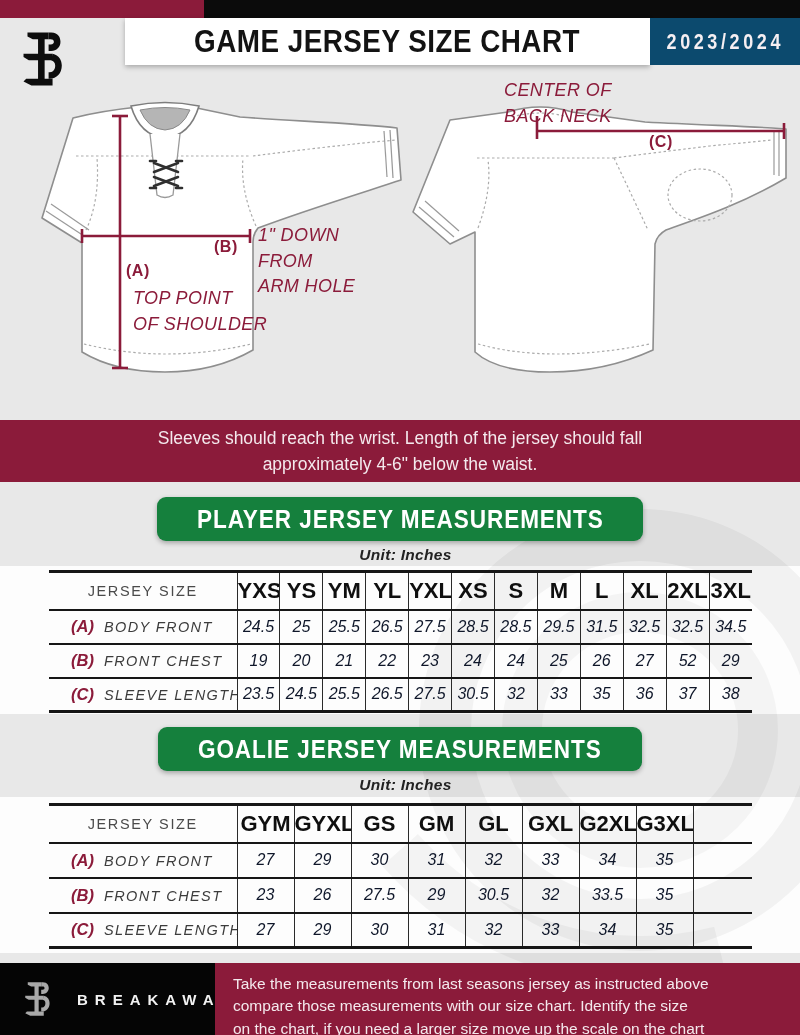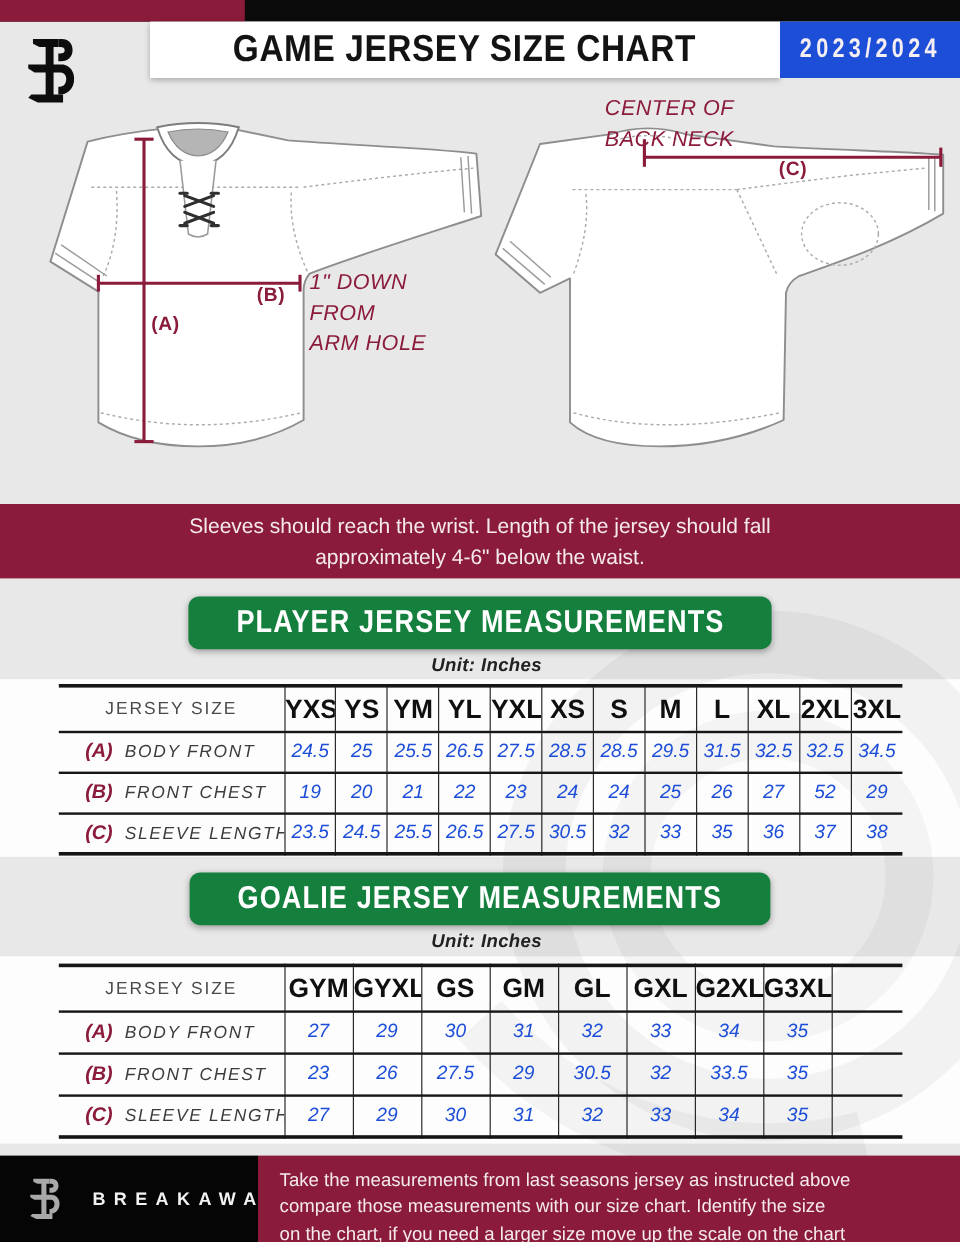--- a/index.html
+++ b/index.html
@@ -15,21 +15,21 @@
   .title-band{position:absolute;top:18px;left:125px;width:675px;height:47px;z-index:4;display:flex;}
   .title-box{
     width:525px;height:47px;background:#ffffff;display:flex;align-items:center;justify-content:center;
     box-shadow:0 2px 5px rgba(0,0,0,.28);
   }
   .title-box h1{
     margin:0;font-size:29px;font-weight:800;letter-spacing:.5px;color:#131313;
     transform:scale(.96,1.08);white-space:nowrap;
   }
   .season-box{
-    width:150px;height:47px;background:#1d4ed8;color:#f6eff2;display:flex;align-items:center;justify-content:center;
+    width:150px;height:47px;background:#0c4a6e;color:#f6eff2;display:flex;align-items:center;justify-content:center;
     font-size:20px;font-weight:700;letter-spacing:4px;transform-origin:center;
   }
   .season-box span{transform:scale(.9,1.12);display:inline-block;white-space:nowrap;}
   
   .header-logo{position:absolute;top:26px;left:22px;width:40px;height:66px;z-index:5;}
   
   .diagram-svg{position:absolute;top:60px;left:0;z-index:3;}
   .annot{position:absolute;z-index:4;color:#8b1b3a;}
   .annot-key{font-weight:800;font-size:16px;letter-spacing:.5px;}
   .note{font-style:italic;font-size:18px;line-height:1.42;letter-spacing:.4px;white-space:pre-line;}
@@ -71,21 +71,21 @@
   .size-table tbody tr{border-bottom:2.5px solid #161616;font-style:italic;}
   .size-table tbody tr:last-child{border-bottom:3px solid #161616;}
   .size-table th:not(:first-child),.size-table td:not(:first-child){border-left:1.6px solid #2a2a2a;}
   .player-t thead tr{height:38px;} .player-t tbody tr{height:34px;}
   .goalie-t thead tr{height:38px;} .goalie-t tbody tr{height:35px;}
   .hdr-label{font-size:14.5px;font-weight:400;letter-spacing:1.6px;color:#4a4a4a;}
   .hdr-size{font-size:22px;font-weight:700;color:#0f0f0f;letter-spacing:0;}
   td.row-head{text-align:left;padding-left:22px;white-space:nowrap;}
   .row-key{color:#8b1b3a;font-weight:800;font-size:16.5px;}
   .row-lab{margin-left:10px;font-size:14.5px;letter-spacing:1.4px;color:#3c3c3c;}
-  td.val{font-size:16px;color:#1d4ed8;}
+  td.val{font-size:16px;color:#0f172a;}
   
   .footer{position:absolute;top:963px;left:0;width:800px;height:72px;z-index:5;display:flex;}
   .footer-black{width:215px;height:72px;background:#050505;display:flex;align-items:center;}
   .footer-logo{width:26px;height:42px;margin-left:24px;}
   .footer-brand{color:#f2f2f2;font-size:15px;font-weight:700;letter-spacing:7px;margin-left:27px;white-space:nowrap;}
   .footer-maroon{
     width:585px;height:72px;background:#8b1b3a;box-sizing:border-box;color:#f4e9ed;
     padding:10px 12px 10px 18px;font-size:15.5px;line-height:1.45;white-space:pre-line;
   }
 </style>
@@ -185,20 +185,22 @@
     </g>
 
     <g stroke="#8b1b3a" stroke-width="2.6" fill="none">
       <path d="M537 71 L784 71"></path>
         <path d="M537 56 L537 79"></path>
         <path d="M784 63 L784 79"></path>
     </g>
   </svg>
 
   <div class="annot annot-key label-a">(A)</div>
+  <div class="annot note note-a">TOP POINT
+OF SHOULDER</div>
   <div class="annot annot-key label-b">(B)</div>
   <div class="annot note note-b">1" DOWN
 FROM
 ARM HOLE</div>
   <div class="annot note note-c">CENTER OF
 BACK NECK</div>
   <div class="annot annot-key label-c">(C)</div>
 
   <div class="banner">Sleeves should reach the wrist. Length of the jersey should fall
 approximately 4-6" below the waist.</div>

